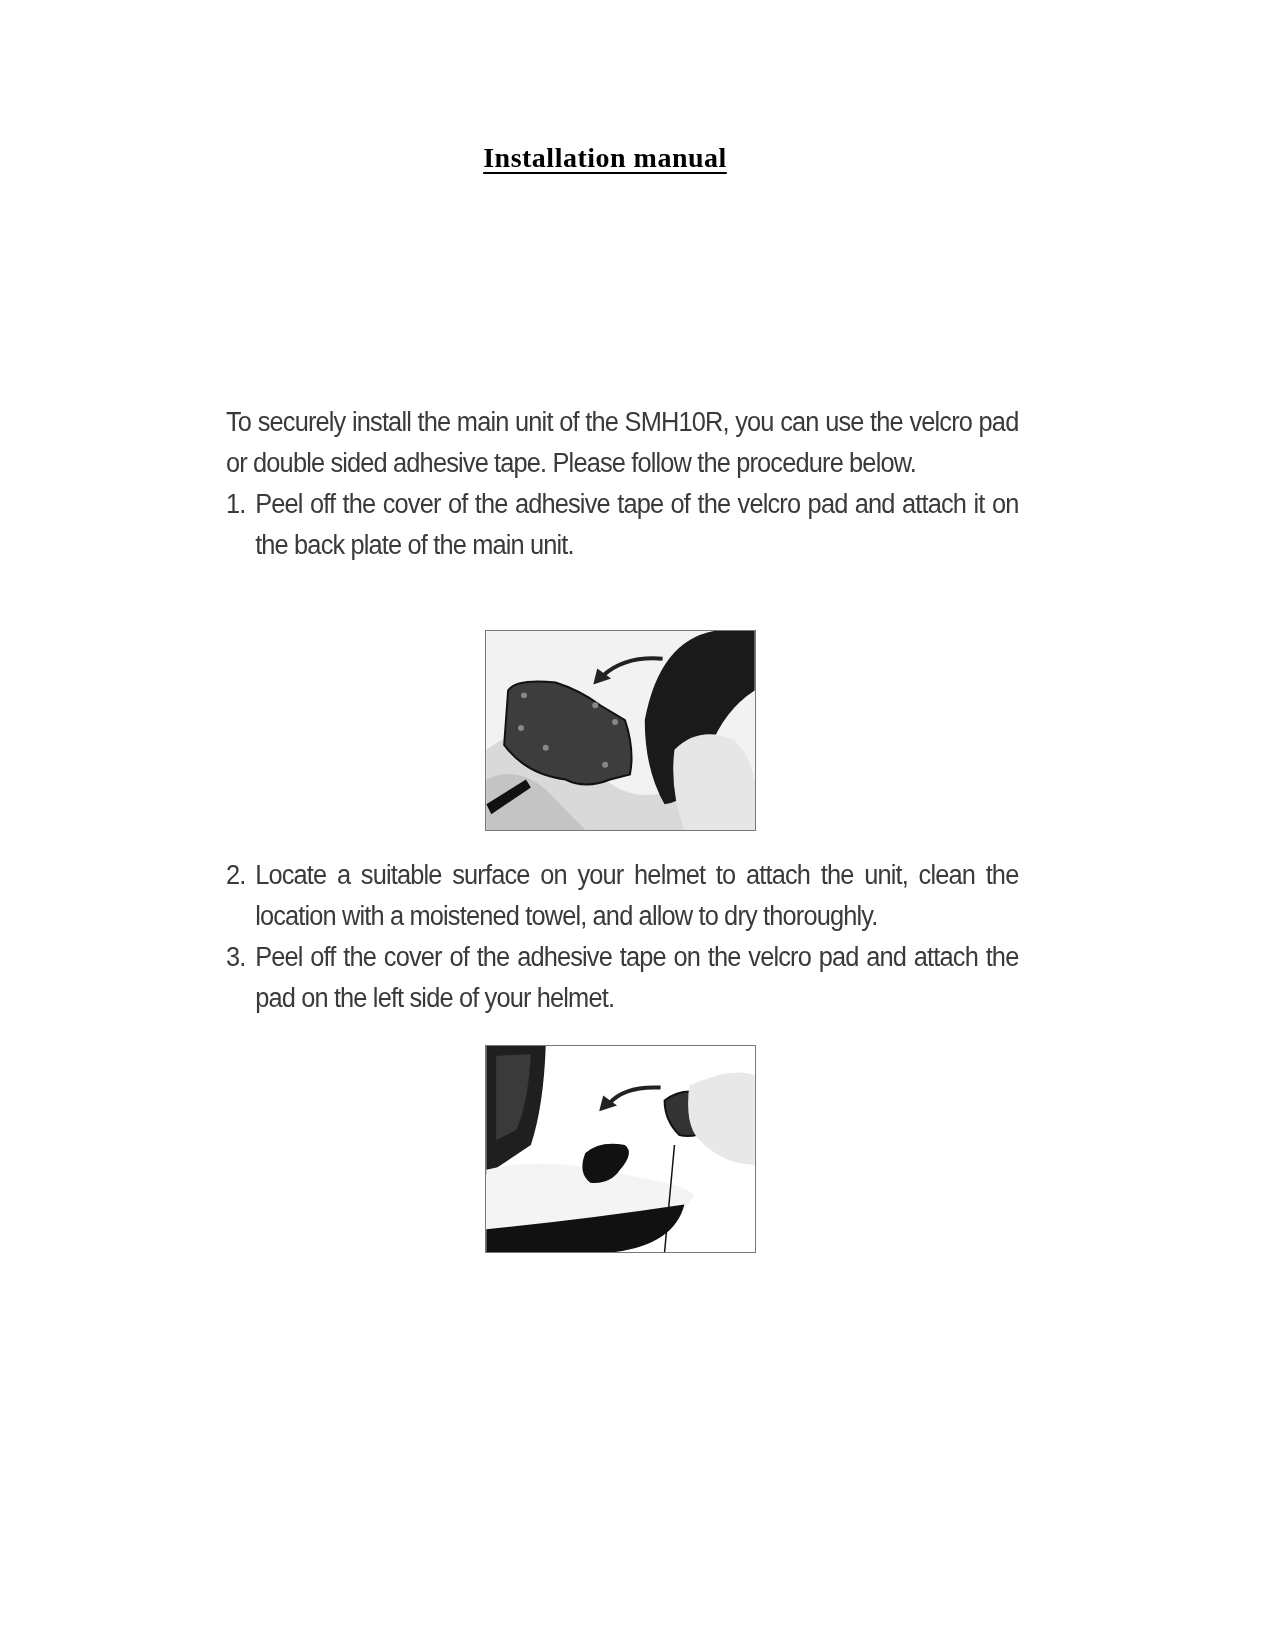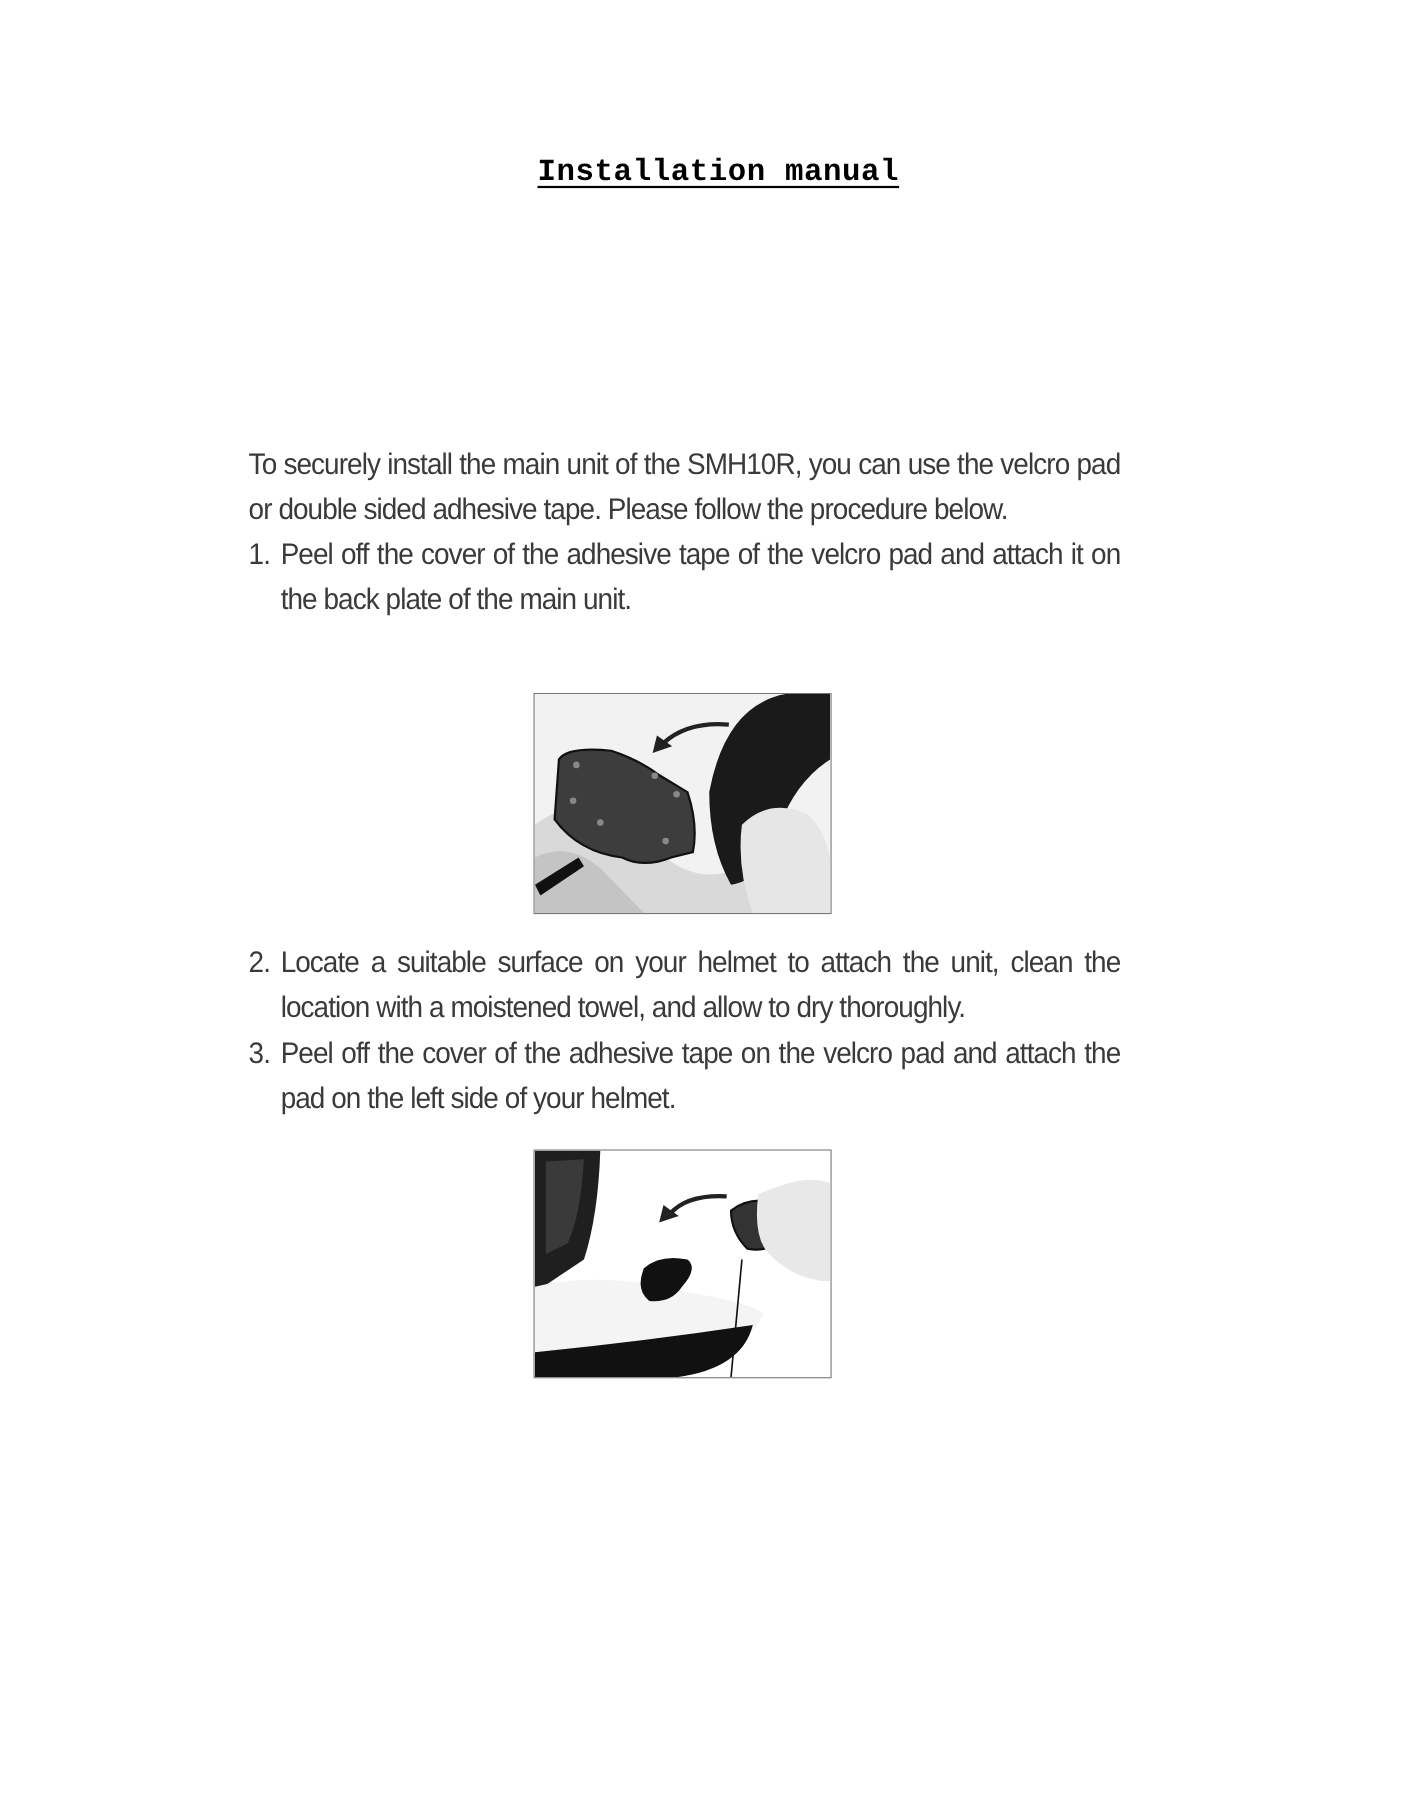--- a/index.html
+++ b/index.html
@@ -1,21 +1,21 @@
 <!DOCTYPE html>
 <html><head>
 <meta charset="utf-8">
 <style>
   html, body { margin: 0; padding: 0; background: #ffffff; }
   body { width: 1275px; height: 1651px; position: relative; overflow: hidden; }
   .title {
     position: absolute; left: 0; width: 1210px; top: 142px;
     text-align: center;
-    font-family: Liberation Mono, monospace; font-weight: bold; font-size: 28px;
-    color: #000; letter-spacing: 0.5px; padding-left: 48px;
+    font-family: Liberation Serif, serif; font-weight: bold; font-size: 28px;
+    color: #000; letter-spacing: 0.5px;
   }
   .title span { text-decoration: underline; text-decoration-thickness: 2px; text-underline-offset: 5px; }
   .body-text {
     position: absolute; left: 226px; width: 793px;
     font-family: "Liberation Sans", sans-serif; font-size: 27px; line-height: 41px;
     color: #3a3a3a; letter-spacing: -0.9px; transform: scaleX(0.94); transform-origin: left top;
   }
   .para { text-align: justify; text-align-last: left; width: 843px; }
   .step { display: flex; width: 843px; }
   .step-num { width: 31px; flex: 0 0 31px; }

